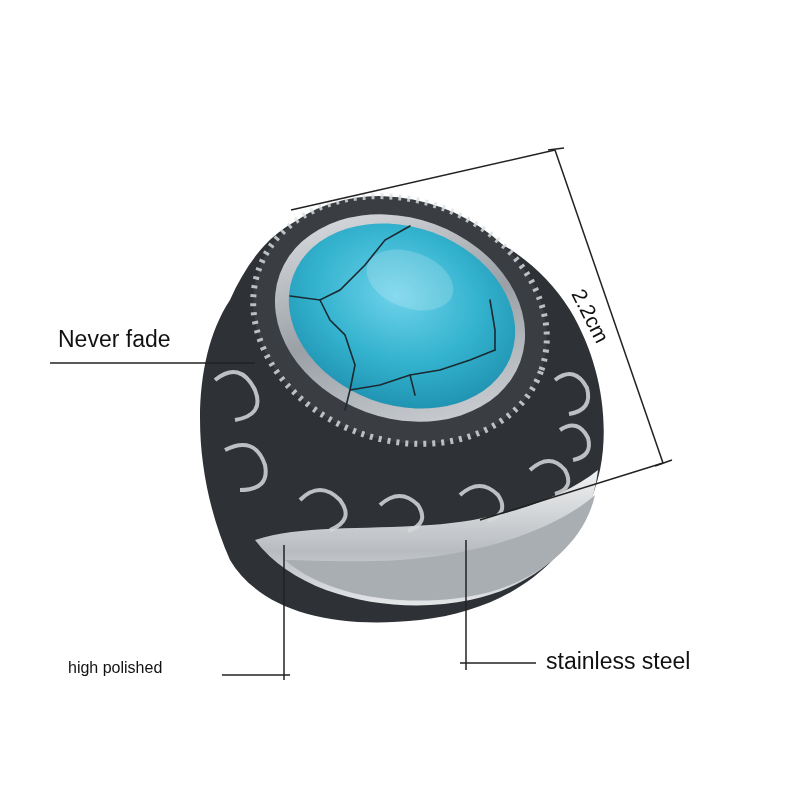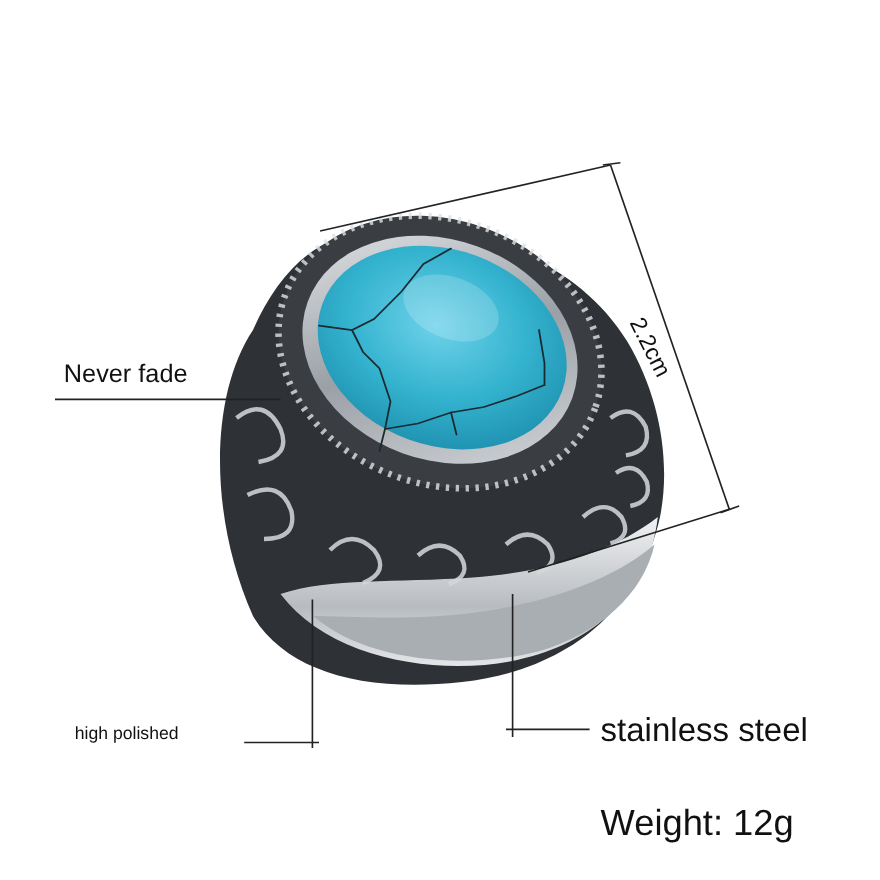--- a/index.html
+++ b/index.html
@@ -1,21 +1,21 @@
 <!DOCTYPE html>
 <html><head>
   <meta charset="utf-8">
   <style>
     html, body { margin: 0; padding: 0; background: #ffffff; }
     body { width: 800px; height: 800px; position: relative; overflow: hidden; font-family: "Liberation Sans", sans-serif; }
     .stage { position: absolute; left: 0; top: 0; width: 800px; height: 800px; }
     .label { position: absolute; color: #111; white-space: nowrap; font-family: "Liberation Sans", sans-serif; }
     .lbl-fade { left: 58px; top: 326px; font-size: 23px; }
     .lbl-polished { left: 68px; top: 659px; font-size: 16px; }
-    .lbl-steel { left: 546px; top: 648px; font-size: 30px; }
+    .lbl-steel { left: 546px; top: 648px; font-size: 23px; }
     .lbl-weight { left: 546px; top: 729px; font-size: 33px; }
     .lbl-dim { left: 588px; top: 285px; font-size: 21px; transform: rotate(63deg); transform-origin: left top; }
     svg { position: absolute; left: 0; top: 0; }
   </style>
 </head>
 <body>
 
 <div class="stage">
   <svg width="800" height="800" viewBox="0 0 800 800">
     <defs>
@@ -81,14 +81,13 @@
       <line x1="222" y1="675" x2="290" y2="675"></line>
       <line x1="466" y1="540" x2="466" y2="670"></line>
       <line x1="460" y1="663" x2="536" y2="663"></line>
     </g>
   </svg>
 
   <div class="label lbl-fade">Never fade</div>
   <div class="label lbl-dim">2.2cm</div>
   <div class="label lbl-polished">high polished</div>
   <div class="label lbl-steel">stainless steel</div>
-  <div class="label lbl-weight">Weight: 12g</div>
 </div>
 
 </body></html>

